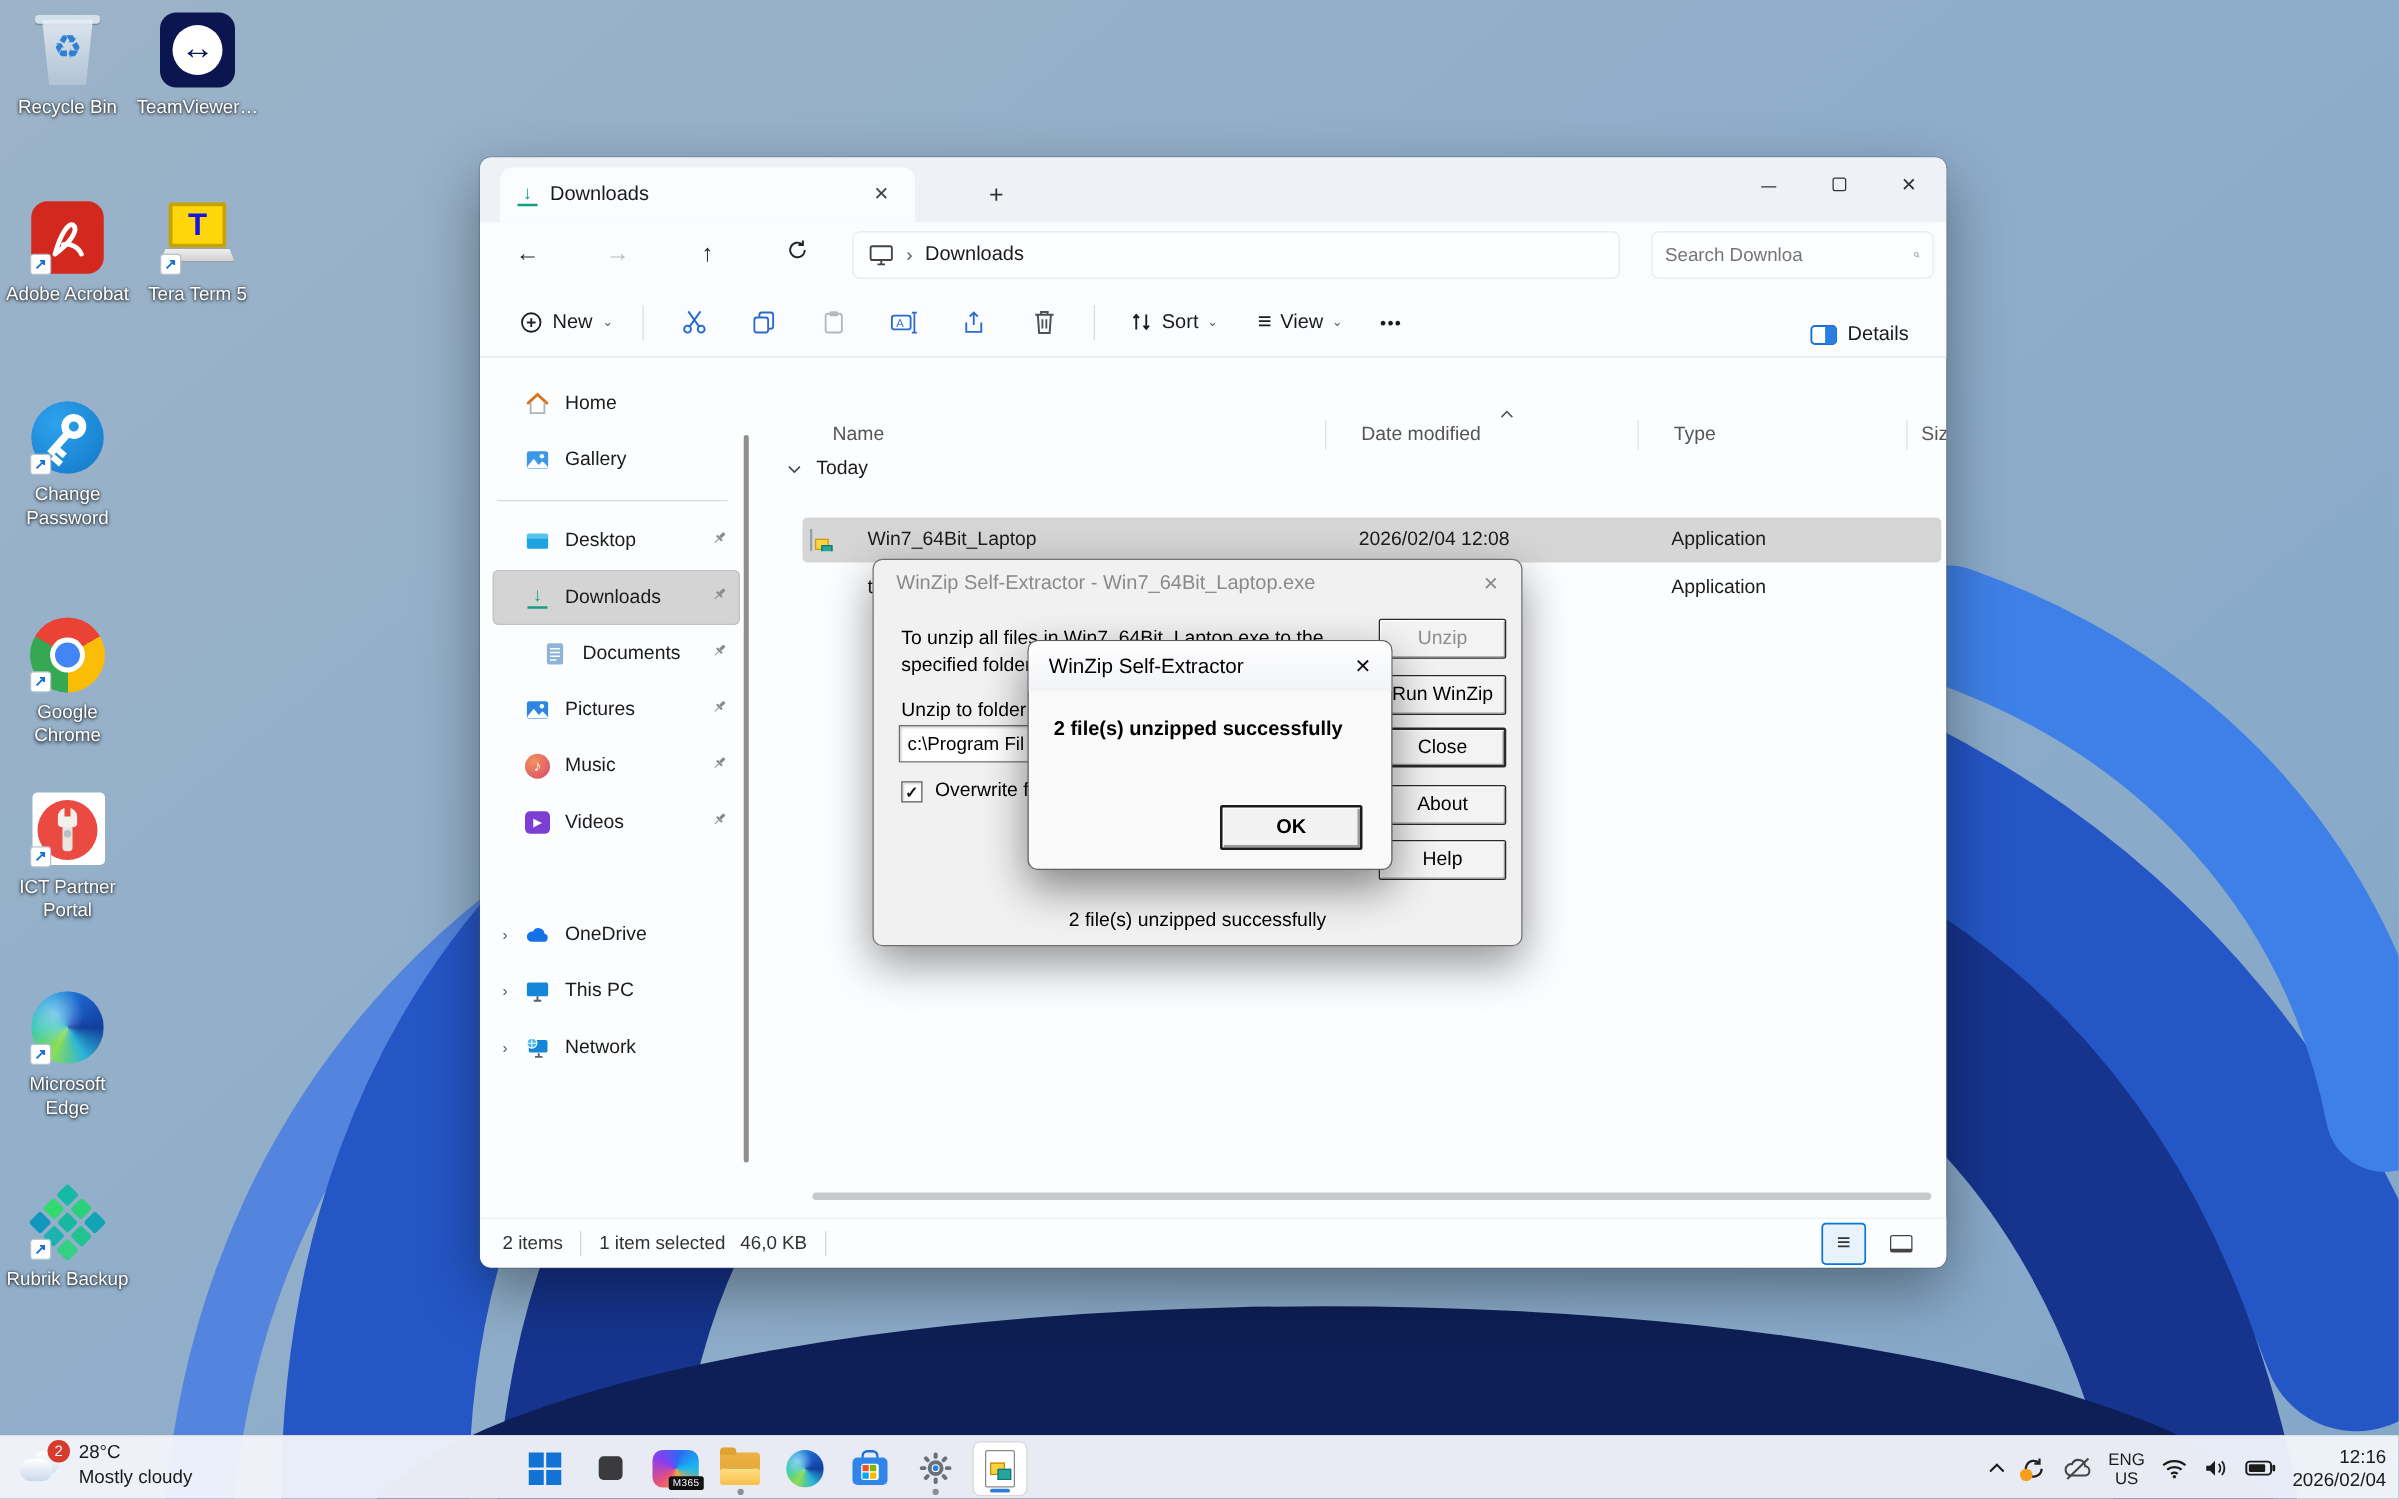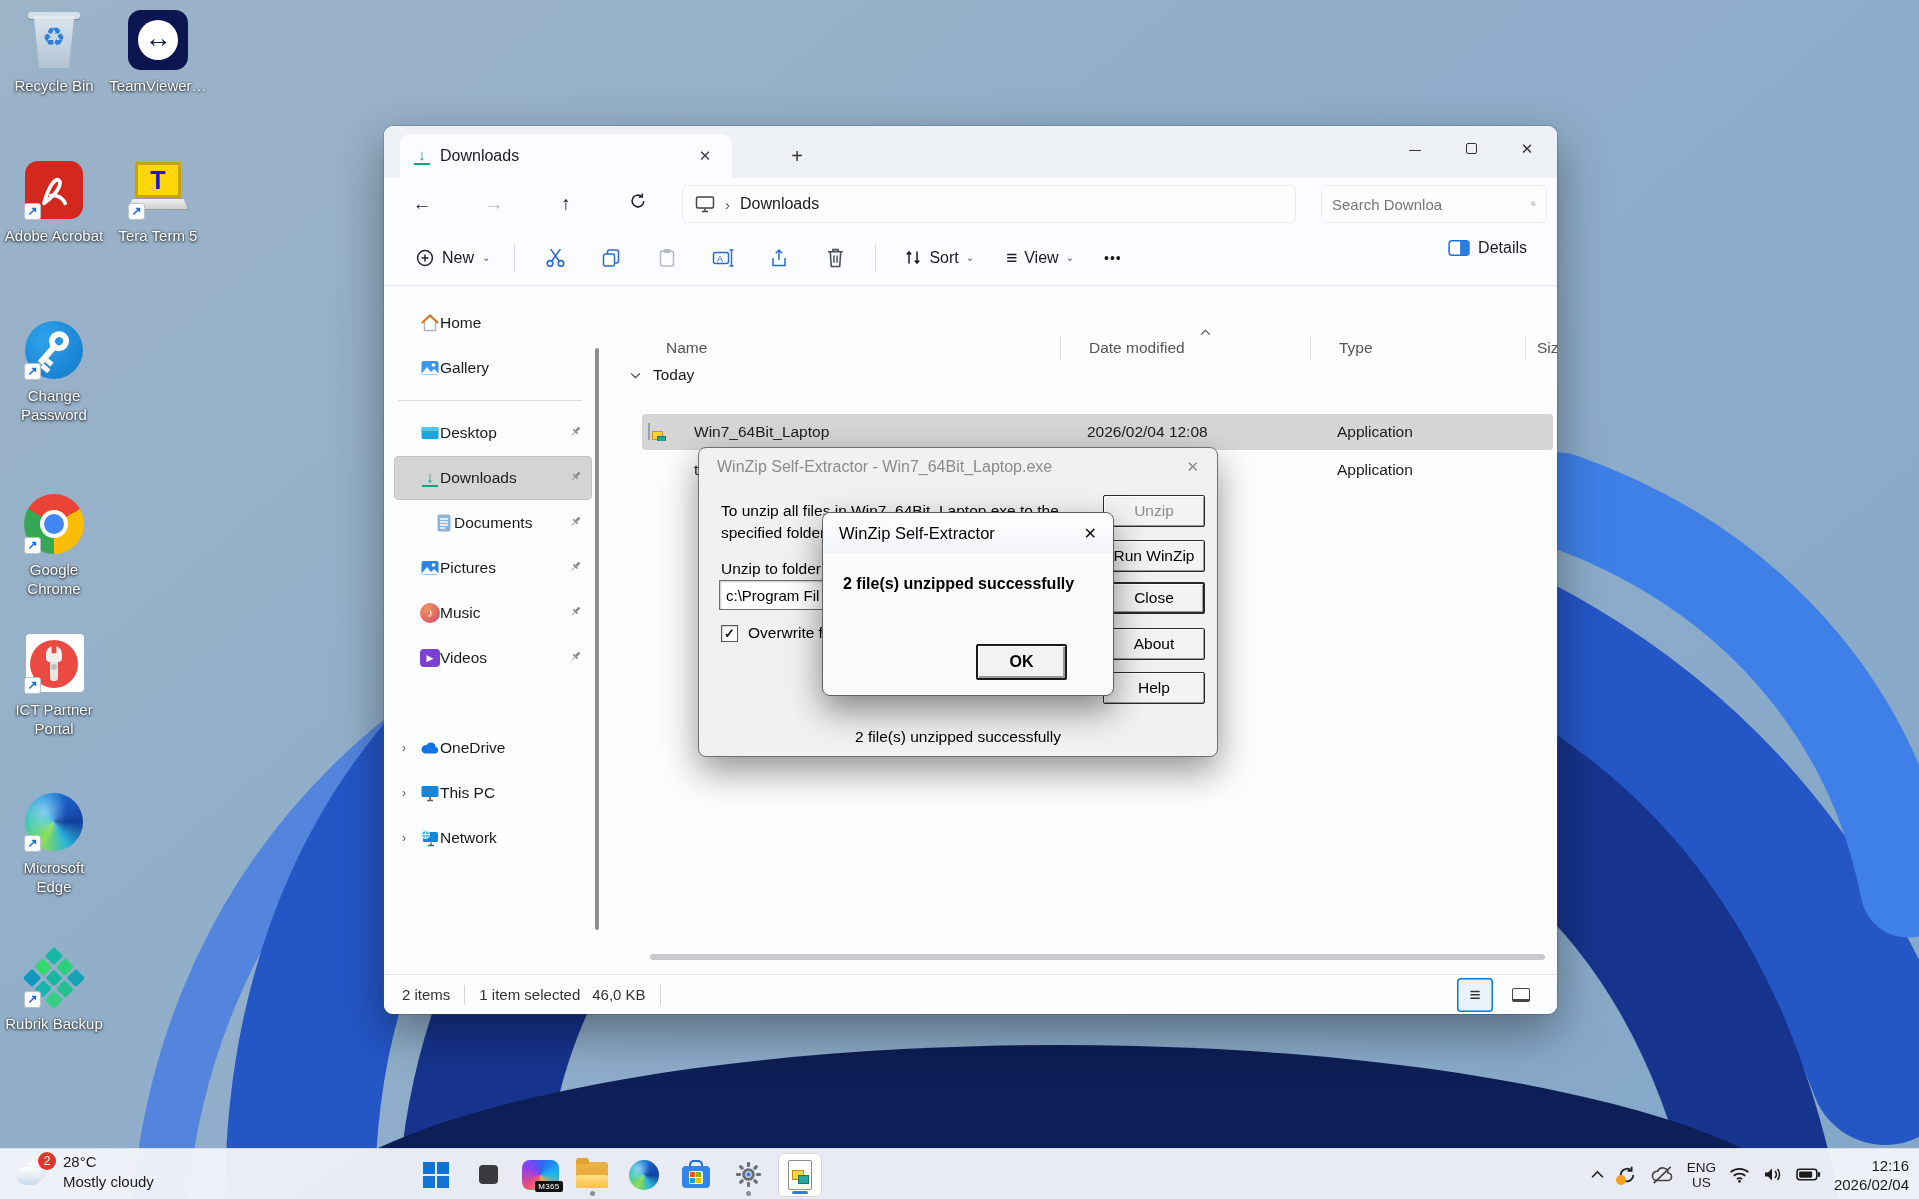--- a/index.html
+++ b/index.html
@@ -77,26 +77,26 @@
   .crumb-sep { color:#555; font-size:15px; }
   .searchbox { margin-left:25px; width:226px; height:38px; background:#fdfeff; border:1px solid #e7eaee; border-radius:6px; display:flex; align-items:center; padding:0 10px; }
   .searchbox input { border:none; outline:none; flex:1; font-size:15px; color:#777; background:transparent; font-family:"Liberation Sans",sans-serif; }
 
   .cmdbar { position:absolute; left:0; top:104px; right:0; height:56px; background:#fafcff; border-bottom:1px solid #e4e7eb; display:flex; align-items:center; padding:0 20px; }
   .cmd-new { display:flex; align-items:center; gap:8px; height:38px; padding:0 12px; border-radius:6px; font-size:16px; color:#1b1b1b; }
   .vdiv { width:1px; height:28px; background:#d9dde2; margin:0 12px; }
   .cmd-ico { width:40px; height:38px; display:flex; align-items:center; justify-content:center; border-radius:6px; margin:0 8px; }
   .cmd-dd { display:flex; align-items:center; gap:7px; height:38px; padding:0 10px; border-radius:6px; font-size:16px; color:#1b1b1b; margin:0 6px; }
   .cmd-more { font-size:14px; color:#1b1b1b; letter-spacing:1px; margin:0 14px; }
-  .cmd-details { margin-left:auto; display:flex; align-items:flex-start; gap:8px; font-size:16px; color:#1b1b1b; height:38px; padding:0 10px; }
+  .cmd-details { margin-left:auto; display:flex; align-items:flex-end; gap:8px; font-size:16px; color:#1b1b1b; height:38px; padding:0 10px; }
   .chev { font-size:10px; color:#555; }
 
   .body { position:absolute; left:0; top:160px; right:0; height:688px; }
   .sidebar { position:absolute; left:0; top:0; width:216px; height:100%; padding-top:14px; }
-  .sitem { display:flex; align-items:center; height:44px; padding:0 10px 0 26px; font-size:15.5px; color:#1b1b1b; border-radius:5px; margin:1px 8px 1px 10px; position:relative; }
+  .sitem { display:flex; align-items:center; height:44px; padding:0 10px 0 26px; gap:12px; font-size:15.5px; color:#1b1b1b; border-radius:5px; margin:1px 8px 1px 10px; position:relative; }
   .sitem.indent { padding-left:44px; }
   .sitem.sel { background:#d4d4d4; box-shadow:0 0 0 1px #c2c2c2 inset; }
   .sitem .pin { margin-left:auto; }
   .sexp { position:absolute; left:8px; color:#555; font-size:12px; }
   .side-sep { height:1px; background:#dadada; margin:10px 18px 10px 14px; }
   .side-gap { height:44px; }
   .side-scroll { position:absolute; left:211px; top:62px; width:4px; height:582px; background:#8e8e8e; border-radius:2px; }
   .sicon { width:20px; height:20px; display:flex; align-items:center; justify-content:center; }
 
   .filearea { position:absolute; left:216px; top:0; right:0; height:100%; overflow:hidden; }
@@ -137,21 +137,21 @@
   .btn95 { position:absolute; left:404px; width:102px; height:32px; background:#f3f3f3; border:1px solid #2a2a2a; box-shadow:inset 1px 1px 0 #ffffff, inset -1px -1px 0 #9a9a9a; font-size:15.5px; text-align:center; line-height:30px; border-radius:2px; }
   .btn95.dis { color:#8d8d8d; }
   .btn95.def { border-width:2px; line-height:28px; }
   .wz-status { position:absolute; left:0; top:280px; width:100%; text-align:center; }
 
   
   .msgbox { position:absolute; left:822px; top:512px; width:292px; height:184px; background:#fafafa; border:1px solid #5f5f5f; border-radius:8px; box-shadow:0 14px 34px rgba(0,0,0,.45); color:#000; }
   .mb-title { display:flex; align-items:center; height:40px; padding:0 16px; font-size:16.5px; background:linear-gradient(#ffffff,#f1f3f7); border-radius:8px 8px 0 0; }
   .mb-x { margin-left:auto; font-size:16px; color:#111; }
   .mb-msg { position:absolute; left:20px; top:62px; font-size:16px; font-weight:600; }
-  .mb-ok { position:absolute; left:153px; top:131px; width:91px; height:36px; background:#f2f2f2; border:2px solid #1c1c1c; box-shadow:inset 1px 1px 0 #fff, inset -2px -2px 0 #9a9a9a; font-size:16px; font-weight:600; text-align:center; line-height:32px; border-radius:2px; }
+  .mb-ok { position:absolute; left:153px; top:131px; width:114px; height:36px; background:#f2f2f2; border:2px solid #1c1c1c; box-shadow:inset 1px 1px 0 #fff, inset -2px -2px 0 #9a9a9a; font-size:16px; font-weight:600; text-align:center; line-height:32px; border-radius:2px; }
 
   
   .taskbar { position:absolute; left:0; bottom:0; width:100%; height:51px; background:rgba(241,244,250,.96); border-top:1px solid rgba(0,0,0,.07); }
   .tb-weather { position:absolute; left:14px; top:3px; display:flex; align-items:center; gap:9px; }
   .wcloud { position:relative; width:40px; height:34px; }
   .wc1 { position:absolute; left:2px; top:12px; width:26px; height:18px; background:linear-gradient(#ffffff,#c9d9ec); border-radius:10px; }
   .wc2 { position:absolute; left:12px; top:6px; width:22px; height:18px; background:linear-gradient(#ffffff,#d4e2f2); border-radius:11px; }
   .wbadge { position:absolute; right:-2px; top:-3px; width:18px; height:18px; background:#d83a2e; color:#fff; border-radius:50%; font-size:12px; line-height:18px; text-align:center; }
   .wtxt { font-size:15px; color:#1b1b1b; line-height:20px; }
   .tb-center { position:absolute; left:414px; top:0; height:51px; display:flex; align-items:center; gap:8px; }

